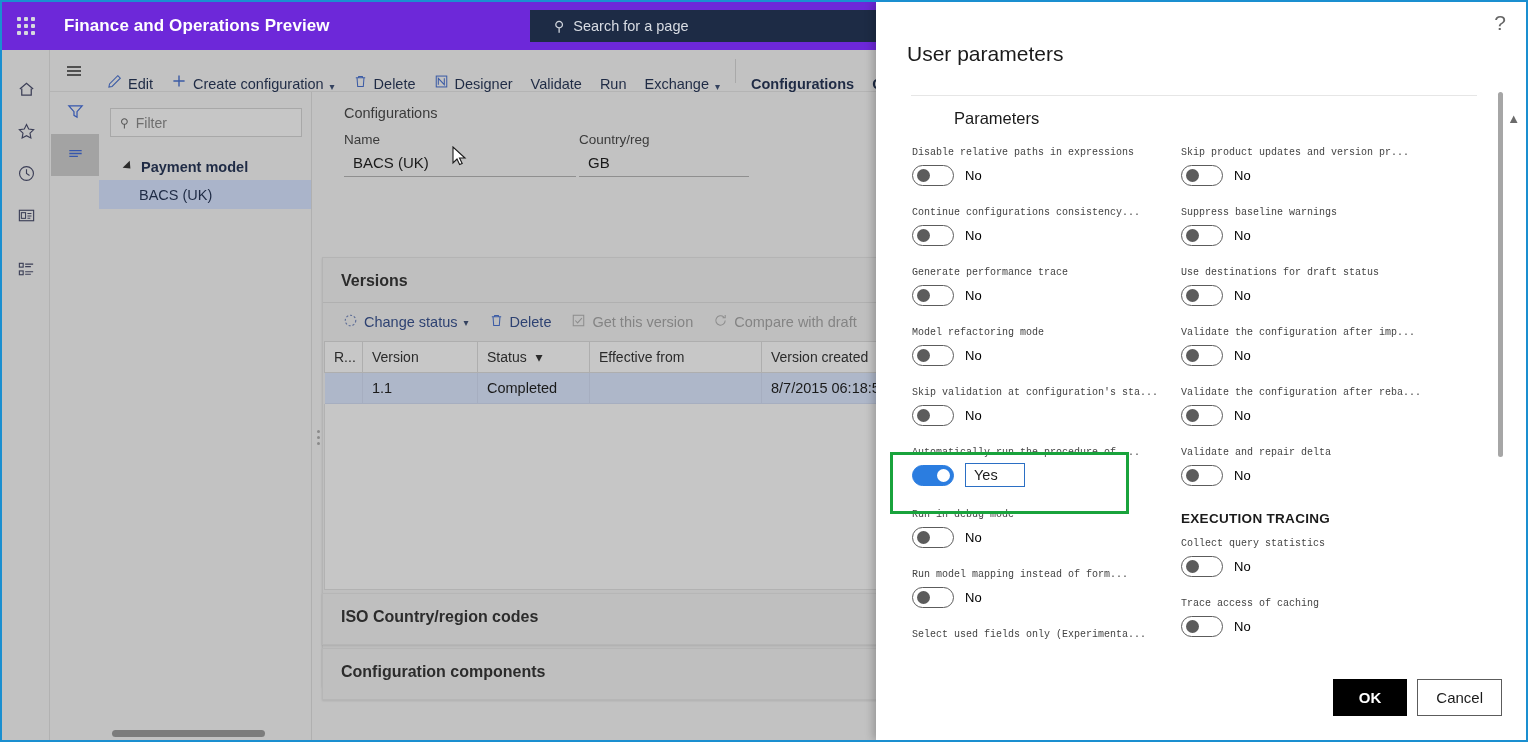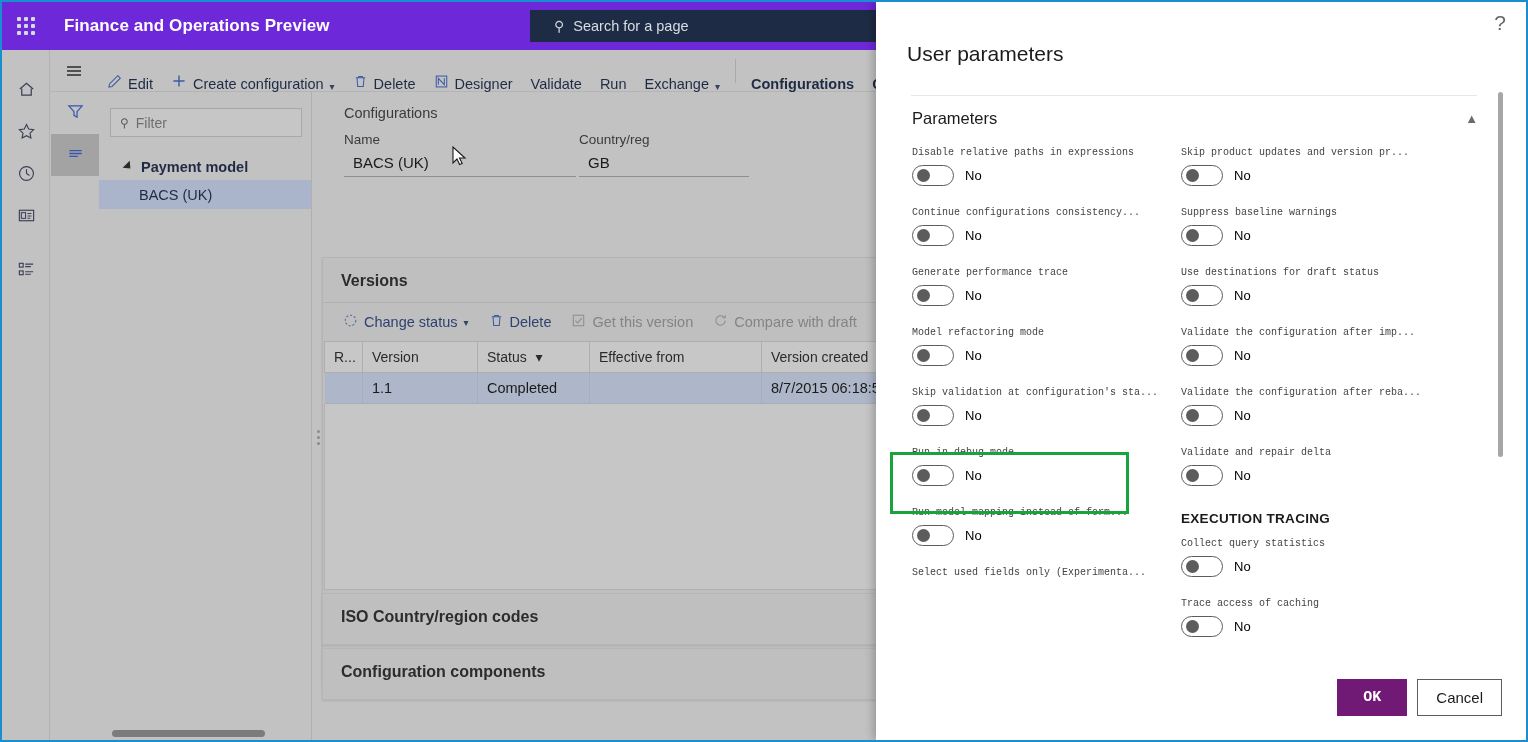--- a/index.html
+++ b/index.html
@@ -269,23 +269,23 @@
   .pscroll {
     position: absolute; left: 1496px; top: 90px;
     width: 5px; height: 365px; background: #a6a6a6; border-radius: 3px;
     cursor: pointer;
   }
   .panel-footer {
     position: absolute; right: 24px; bottom: 24px;
     display: flex; gap: 10px;
   }
   .btn-primary {
-    background: #701a75; color: #fff; border: none;
+    background: #000000; color: #fff; border: none;
     font-size: 15px; font-weight: bold; padding: 9px 26px; cursor: pointer;
-    font-family: Liberation Mono, monospace;
+    font-family: Liberation Sans, sans-serif;
   }
   .btn-secondary {
     background: #fff; color: #1b1b1b; border: 1px solid #5c5c5c;
     font-size: 15px; padding: 9px 18px; cursor: pointer;
     font-family: "Liberation Sans", sans-serif;
   }
 </style>
 </head>
 <body>
 
@@ -564,21 +564,21 @@
       </svg>
   </div>
 
   <div class="panel">
     <div class="help-q">?</div>
     <div class="panel-title">User parameters</div>
   </div>
 
   <div class="panel-divider" style="left:909px; top:93px; width:566px;"></div>
 
-  <div class="group-head" style="left:910px; top:107px; width:566px;">
+  <div class="group-head" style="left:952px; top:107px; width:566px;">
     <span class="gt">Parameters</span>
     <span class="gc">▲</span>
   </div>
 
   <div class="pcols" style="left:878px; top:145px;">
     <div class="pcol left" style="left:32px; width:252px;">
 
       <div class="pfield">
         <div class="plabel">Disable relative paths in expressions</div>
         <div class="prow">
@@ -622,20 +622,29 @@
       <div class="pfield">
         <div class="plabel">Skip validation at configuration's sta...</div>
         <div class="prow">
           <div class="toggle">
               <span class="knob"></span>
             </div>
           <span class="tval">No</span>
         </div>
       </div>
 
+      <div class="pfield" style="margin-bottom:22px;">
+        <div class="plabel">Automatically run the procedure of ...</div>
+        <div class="prow">
+          <div class="toggle on">
+              <span class="knob"></span>
+            </div>
+          <span class="tval boxed">Yes</span>
+        </div>
+      </div>
 
       <div class="pfield">
         <div class="plabel">Run in debug mode</div>
         <div class="prow">
           <div class="toggle">
               <span class="knob"></span>
             </div>
           <span class="tval">No</span>
         </div>
       </div>

